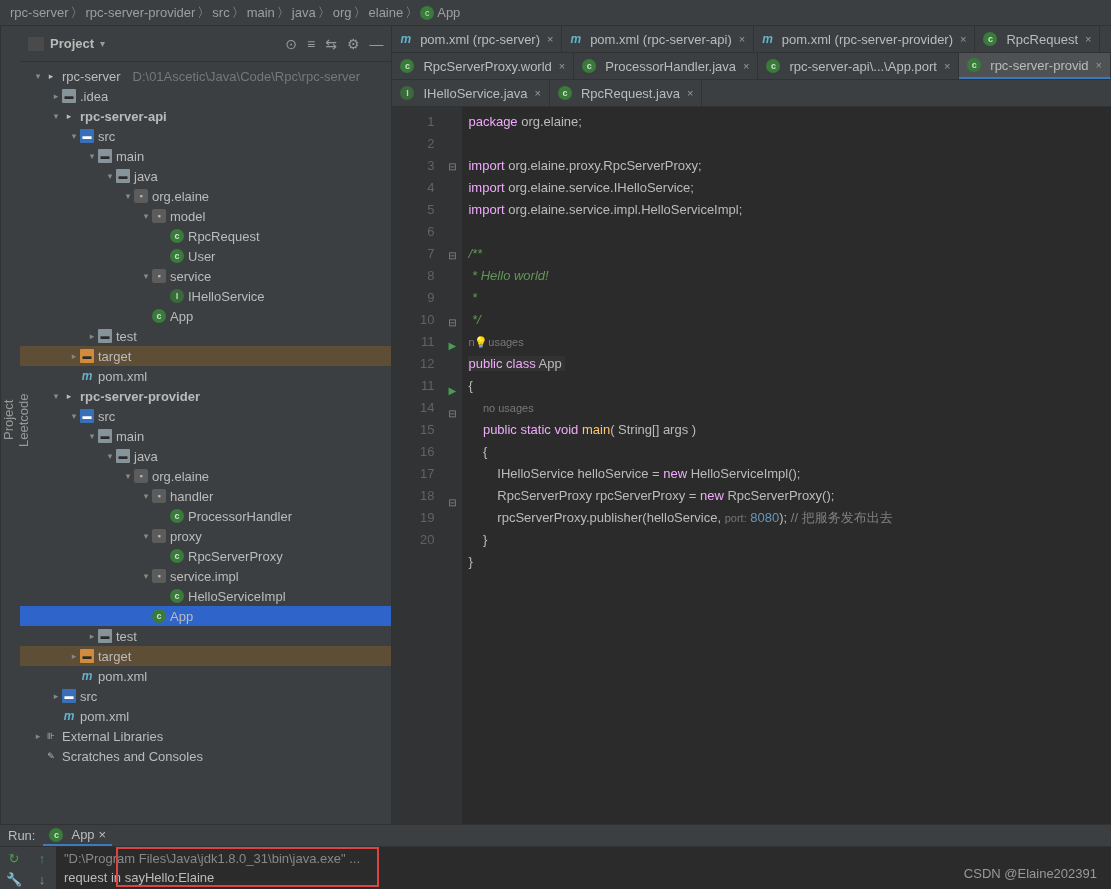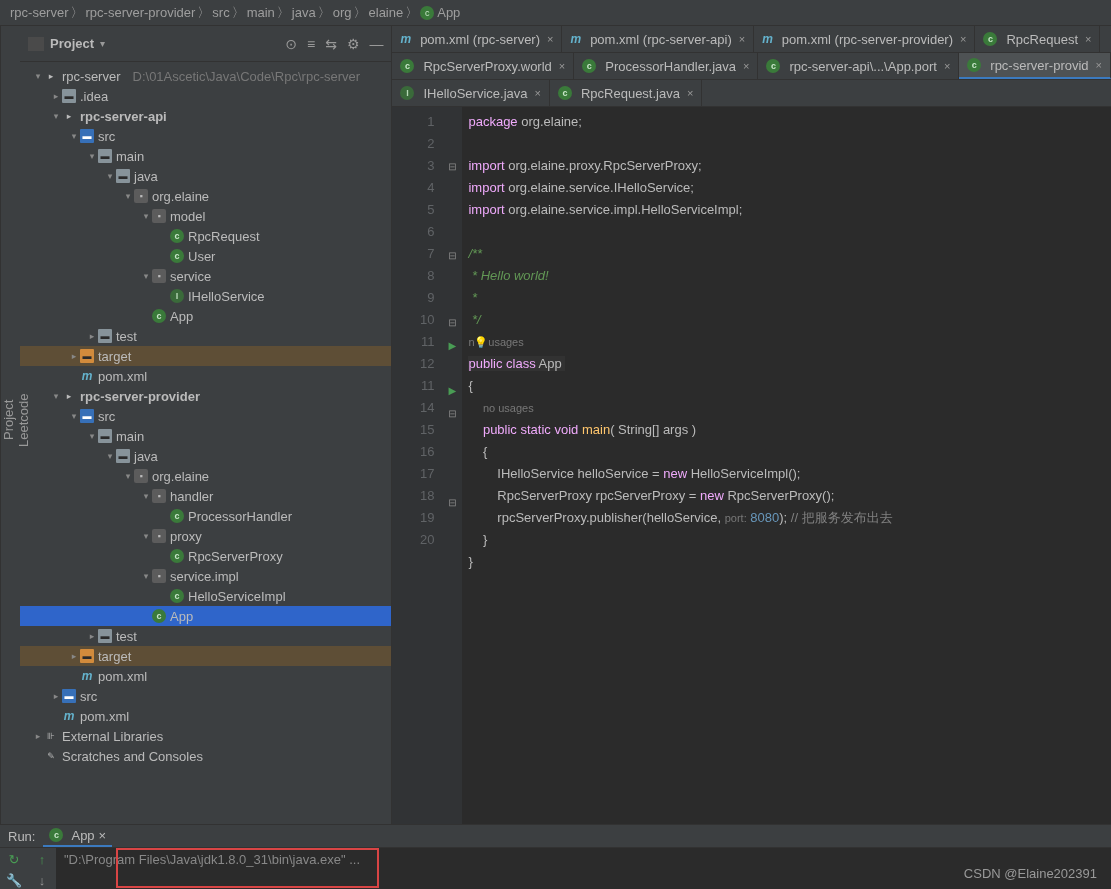--- a/index.html
+++ b/index.html
@@ -433,17 +433,18 @@
     <div class="run-tools">
       <span style="color:#499c54">↻</span>
       <span>🔧</span>
     </div>
     <div class="run-tools">
        <span style="color:#499c54">↑</span>
        <span>↓</span>
     </div>
     <div class="run-out">
       <div style="color:#888">"D:\Program Files\Java\jdk1.8.0_31\bin\java.exe" ...</div>
+      <div>request in sayHello:Elaine</div>
       <div class="hl-box"></div>
     </div>
   </div>
 </div>
 <div class="watermark">CSDN @Elaine202391</div>
 
 </body></html>

